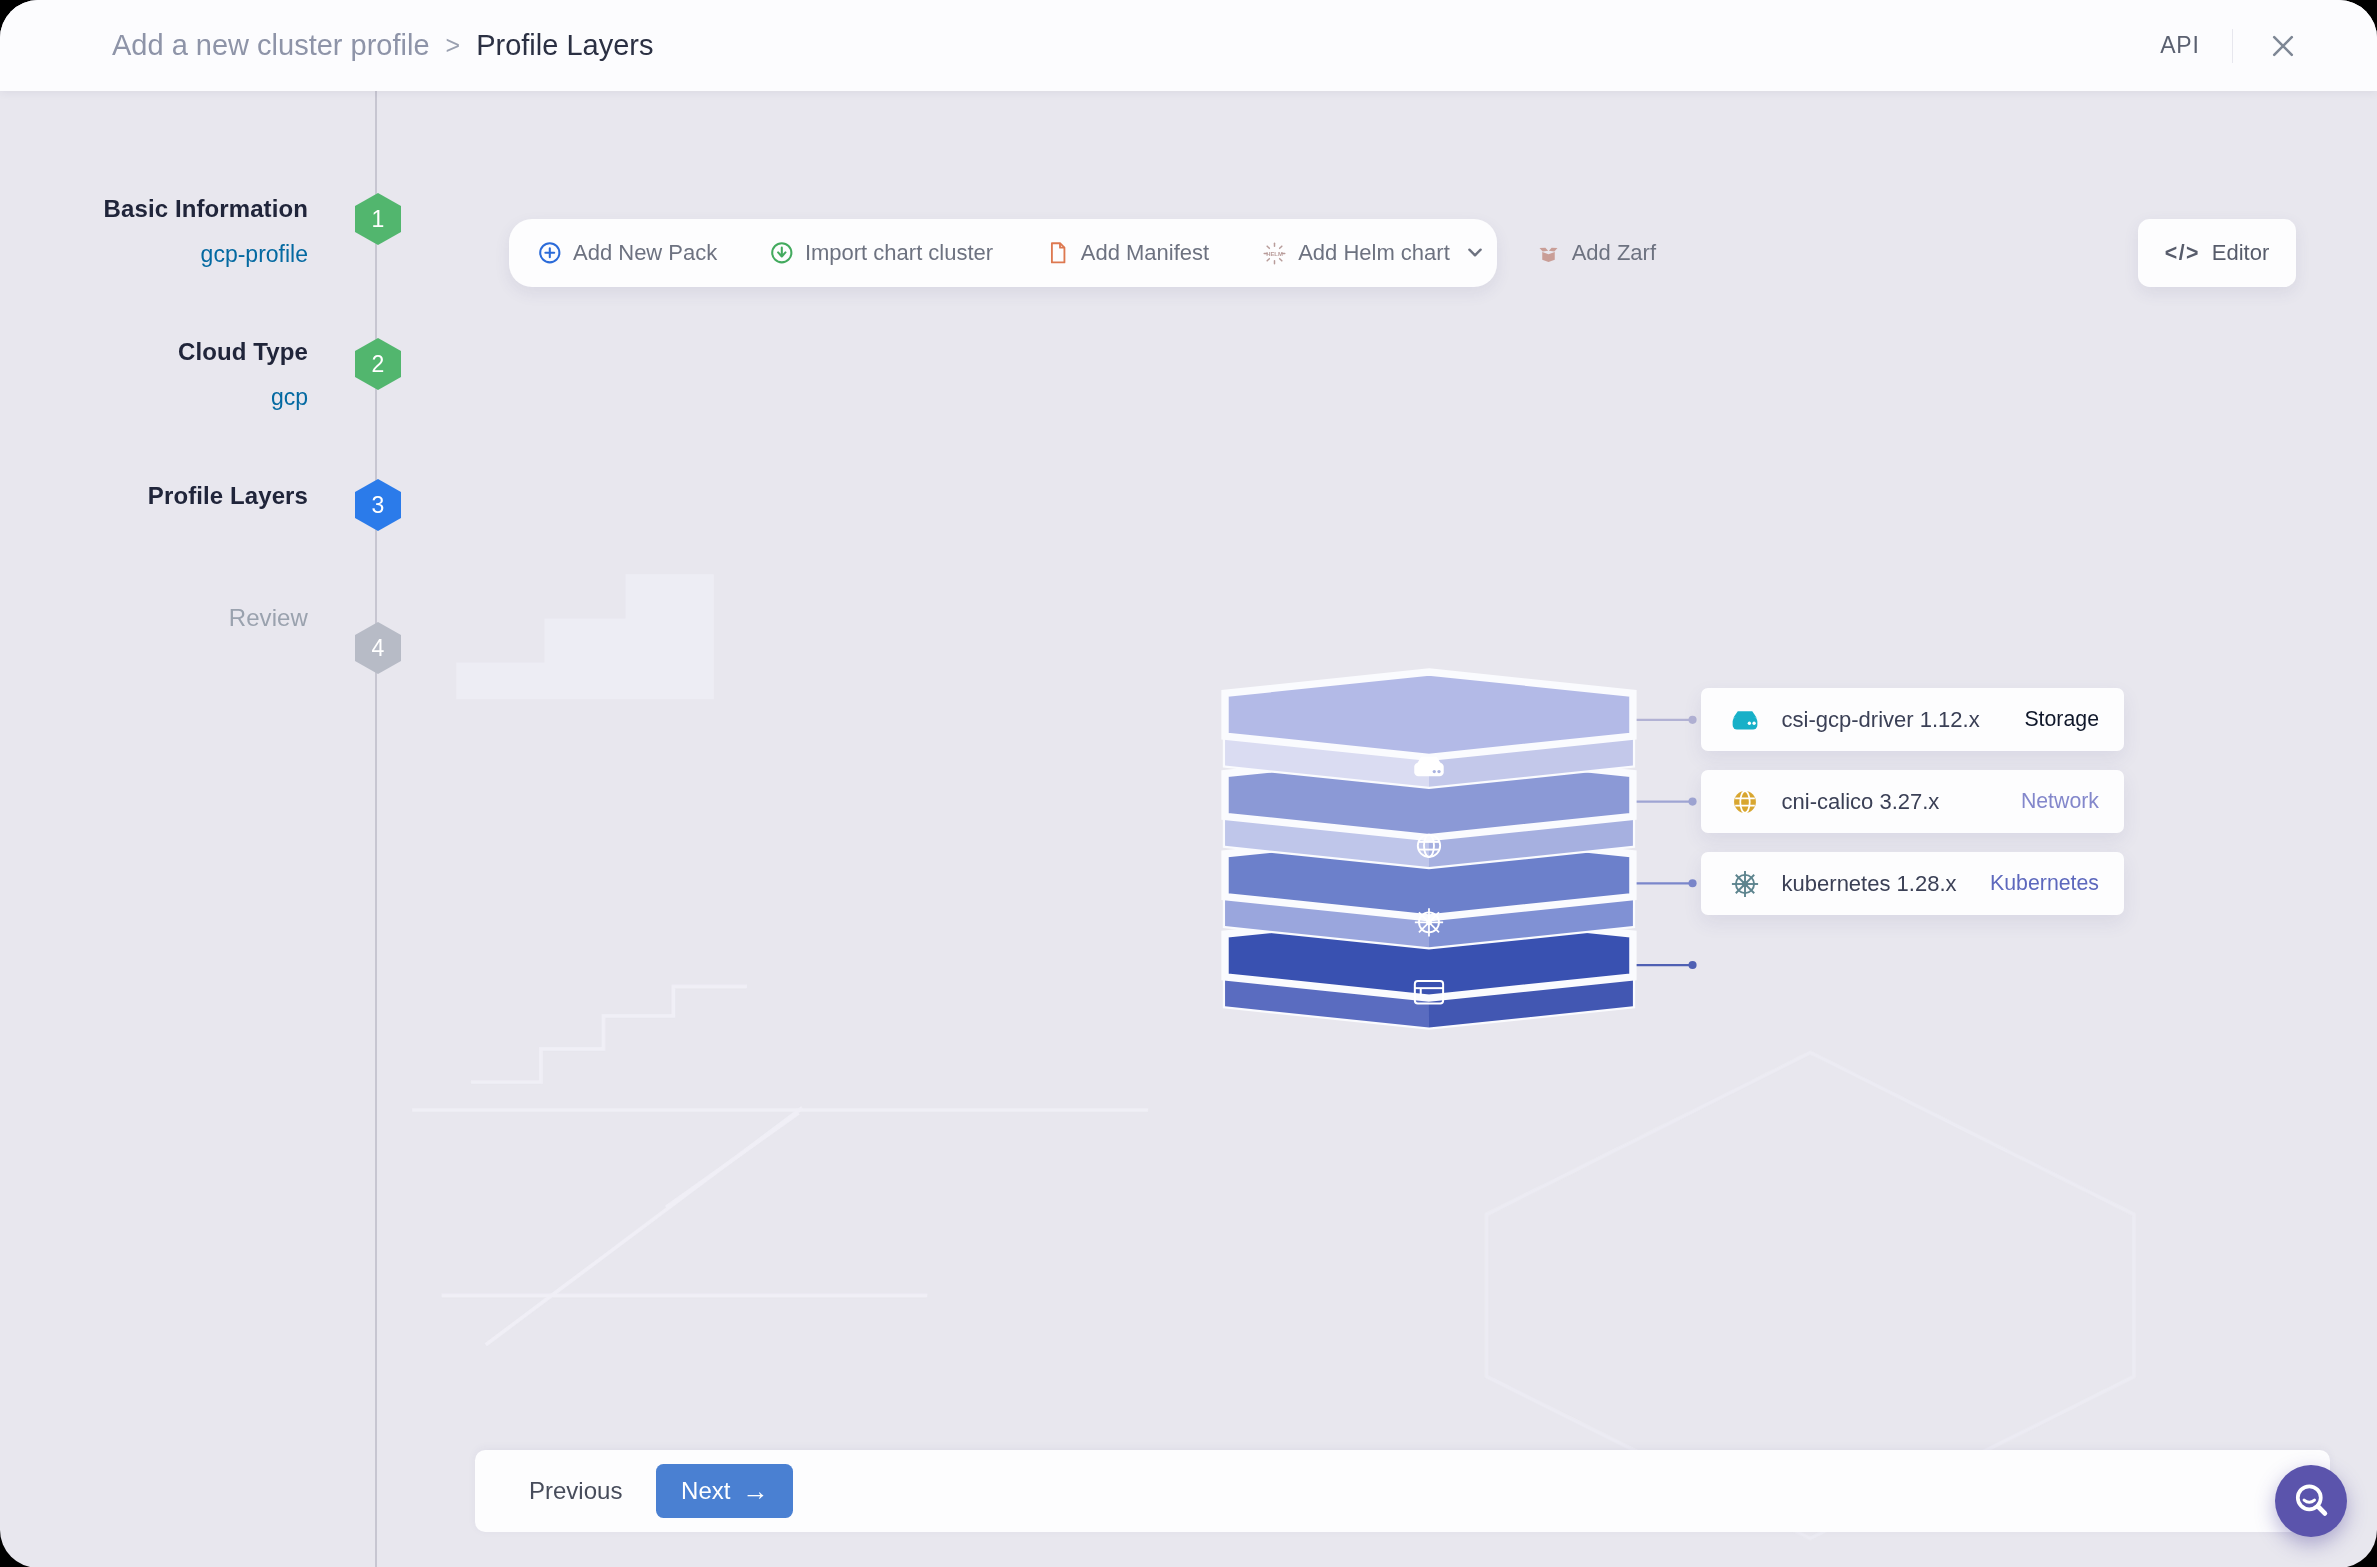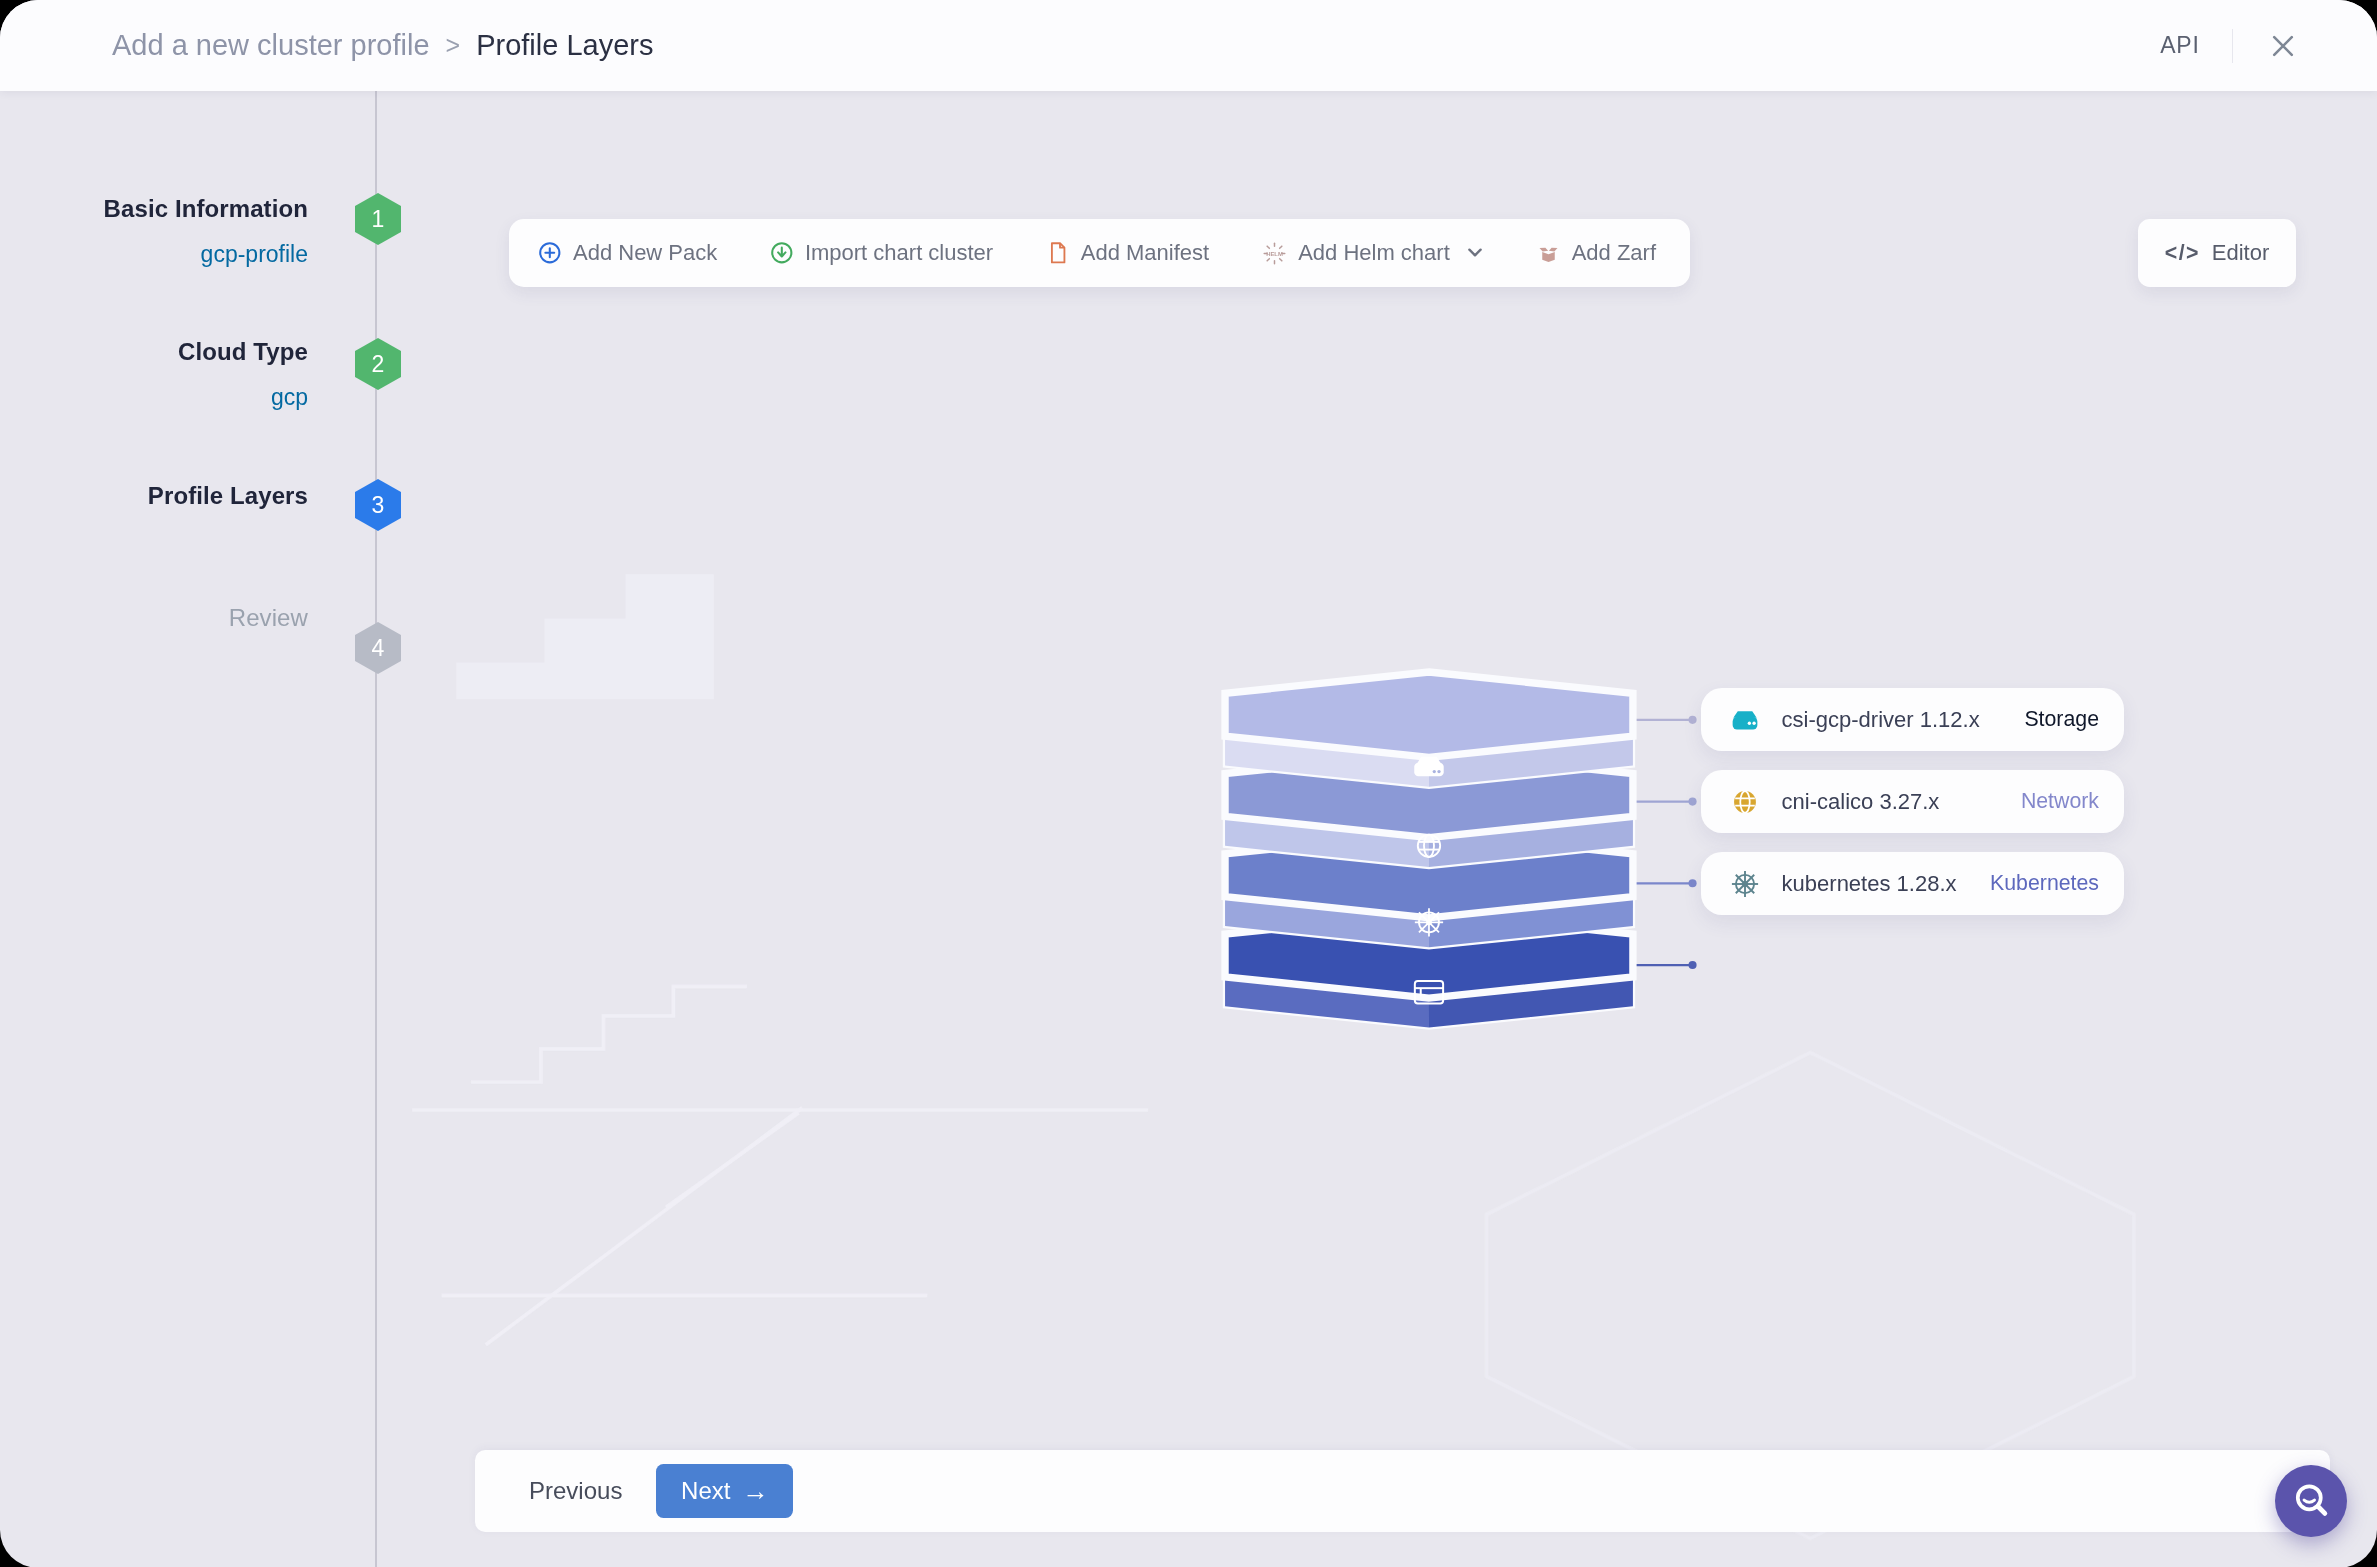--- a/index.html
+++ b/index.html
@@ -32,35 +32,35 @@
   .hex{position:absolute;left:355px;width:46px;height:52px;z-index:2;cursor:pointer;
        clip-path:polygon(50% 0,100% 25%,100% 75%,50% 100%,0 75%,0 25%);
        display:flex;align-items:center;justify-content:center;color:#fff;font-size:23px;}
   #labels1{top:194px;} #labels2{top:337px;} #labels3{top:481px;} #labels4{top:603px;}
   #hex1{top:193px;background:#52b66e;}
   #hex2{top:338px;background:#52b66e;}
   #hex3{top:479px;background:#2b7bea;}
   #hex4{top:622px;background:#b7bbc6;}
 
   
-  .toolbar{position:absolute;left:509px;top:219px;width:1181px;height:68px;z-index:3;
-           background:#fdfdfe;border-radius:15px;box-shadow:0 5.9px 16px rgba(70,70,120,.09);
+  .toolbar{position:absolute;left:509px;top:219px;width:988px;height:68px;z-index:3;
+           background:#fdfdfe;border-radius:23px;box-shadow:0 5.9px 16px rgba(70,70,120,.09);
            display:flex;align-items:center;gap:53px;padding-left:29.4px;box-sizing:border-box;}
   .titem{display:flex;align-items:center;gap:11px;font-size:22px;color:#6d7280;cursor:pointer;white-space:nowrap;}
   .editor-btn{position:absolute;left:2138px;top:219px;width:158px;height:68px;z-index:3;
            background:#fdfdfe;border-radius:11.8px;box-shadow:0 5.9px 16px rgba(70,70,120,.09);
            display:flex;align-items:center;justify-content:center;gap:11.8px;font-size:22px;color:#575c6b;cursor:pointer;}
   .editor-glyph{font-weight:700;font-size:21.3px;letter-spacing:1.5px;color:#575c6b;}
 
   
   .stack-svg{position:absolute;left:1214px;top:655px;z-index:1;}
 
   
   .layer-card{position:absolute;left:1701px;width:423px;height:63px;z-index:4;
-          background:#fdfdfe;border-radius:21px;box-shadow:0 7.4px 19px rgba(70,70,130,.09);
+          background:#fdfdfe;border-radius:7px;box-shadow:0 7.4px 19px rgba(70,70,130,.09);
           display:flex;align-items:center;gap:20.6px;padding:0 25px 0 28px;box-sizing:border-box;cursor:pointer;}
   #card0{top:688px;} #card1{top:770px;} #card2{top:852px;} #card3{top:933px;}
   .layer-name{font-size:22px;color:#3b4056;font-weight:500;white-space:nowrap;}
   .layer-cat{margin-left:auto;font-size:21.3px;font-weight:500;}
   .cat0{color:#0f172a;} .cat1{color:#8387cb;} .cat2{color:#5d68bd;} .cat3{color:#2d3f8e;}
 
   
   .bottom-bar{position:absolute;left:475px;top:1450px;width:1855px;height:82px;z-index:5;
           background:#fdfdfe;border-radius:10.3px;display:flex;align-items:center;gap:34px;
           padding-left:54px;box-sizing:border-box;box-shadow:0 -1.5px 8.8px rgba(60,60,110,.05);}

